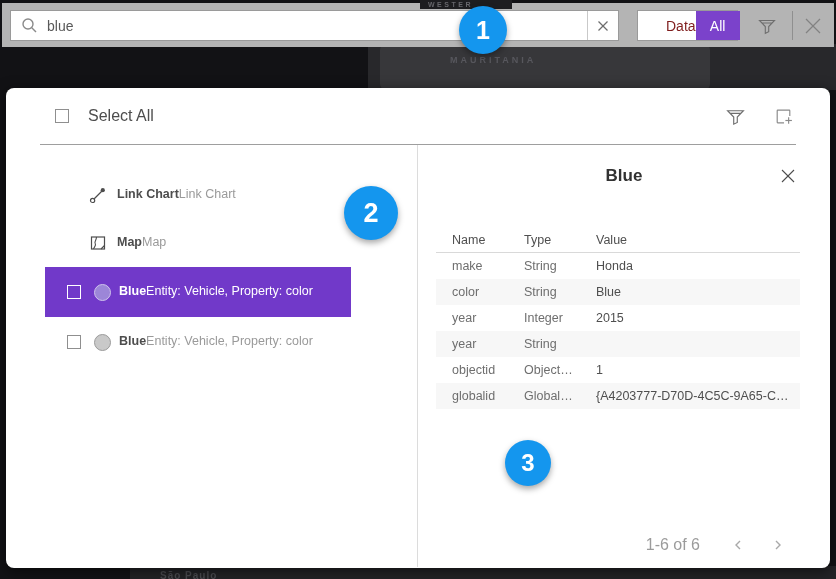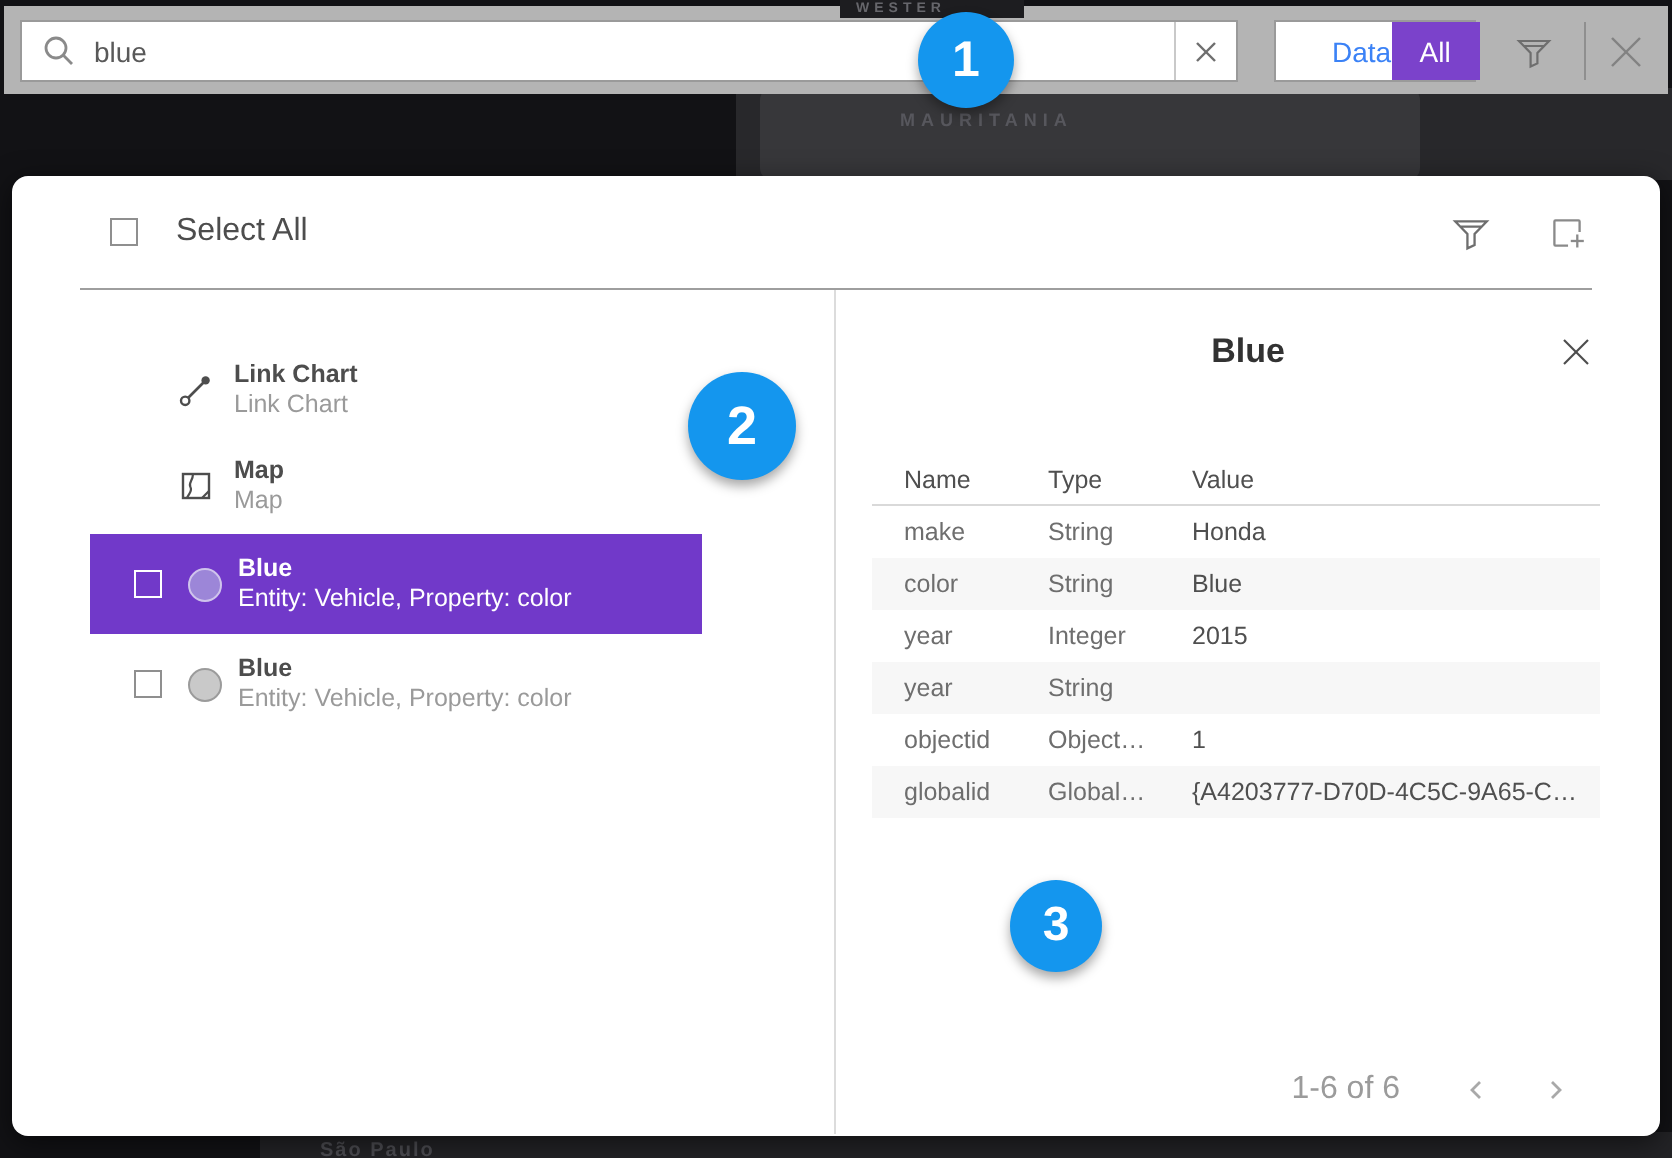--- a/index.html
+++ b/index.html
@@ -20,21 +20,21 @@
   .map-bottom-label { position:absolute; left:160px; top:570px; font-size:10px; font-weight:bold; letter-spacing:1px; color:#4c4c51; z-index:2; }
 
   
   .topbar { position:absolute; left:2px; top:3px; width:832px; height:44px; background:#b4b4b4; z-index:10; }
   .search-box { position:absolute; left:8px; top:7px; width:609px; height:31px; background:#fff; border:1px solid #9a9a9a; display:flex; align-items:center; }
   .search-box .mag { margin-left:10px; flex:0 0 auto; display:flex; }
   .search-box input { flex:1; border:none; outline:none; font-family:inherit; font-size:14px; color:#595959; padding:0 6px 0 9px; background:transparent; min-width:0; }
   .clear-seg { flex:0 0 31px; height:100%; border-left:1px solid #c9c9c9; display:flex; align-items:center; justify-content:center; cursor:pointer; }
   .toggle-box { position:absolute; left:635px; top:7px; width:101px; height:31px; background:#fff; border:1px solid #9a9a9a; display:flex; }
   .toggle-seg { display:flex; align-items:center; justify-content:center; font-size:14px; cursor:pointer; }
-  .toggle-data { flex:1; color:#3b82f6;padding-left:28px; }
+  .toggle-data { flex:1; color:#7f1d1d;padding-left:28px; }
   .toggle-all { flex:0 0 44px; background:#7b42cb; color:#fff; }
   .tb-filter { position:absolute; left:749px; top:7px; width:31px; height:31px; display:flex; align-items:center; justify-content:center; cursor:pointer; }
   .tb-div { position:absolute; left:790px; top:8px; width:1px; height:29px; background:#8f8f8f; }
   .tb-close { position:absolute; left:794px; top:7px; width:34px; height:31px; display:flex; align-items:center; justify-content:center; cursor:pointer; }
 
   
   .panel { position:absolute; left:6px; top:88px; width:824px; height:480px; background:#fff; border-radius:8px; box-shadow:0 3px 14px rgba(0,0,0,.55); z-index:9; }
   .panel-header { height:57px; margin:0 34px; border-bottom:1px solid #9e9e9e; display:flex; align-items:center; }
   .checkbox { width:14px; height:14px; border:1px solid #8f8f8f; background:#fff; flex:0 0 auto; cursor:pointer; }
   .select-all-label { margin-left:19px; font-size:16px; color:#4d4d4d; }
@@ -47,21 +47,21 @@
   .left-col { width:412px; border-right:1px solid #dcdcdc; padding-top:26px; }
   .list { padding-left:39px; }
   .list-item { width:306px; display:flex; align-items:center; cursor:pointer; }
   .app-item { height:48px; padding-left:43px; }
   .app-item .app-icon { width:20px; height:20px; margin-right:9px; display:flex; align-items:center; justify-content:center; flex:0 0 auto; }
   .entity-item { height:50px; padding-left:22px; }
   .entity-item .checkbox { margin-right:13px; }
   .entity-dot { width:17px; height:17px; border-radius:50%; margin-right:8px; flex:0 0 auto; }
   .dot-gray { background:#c9c9c9; border:1.5px solid #9b9b9b; }
   .dot-purple { background:#9c86d8; border:1.5px solid #cfc3ec; }
-  .item-text { display:flex; flex-direction:column; line-height:1.22; }
+  .item-text { display:flex; flex-direction:row; line-height:1.22; }
   .item-title { font-size:12.5px; font-weight:700; color:#4d4d4d; }
   .item-sub { font-size:12.5px; color:#9a9a9a; }
   .app-item .item-title { font-weight:600; }
   .entity-item.selected { background:#7139c9; }
   .entity-item.selected .checkbox { border-color:#fff; background:transparent; }
   .entity-item.selected .item-title,
   .entity-item.selected .item-sub { color:#fff; }
 
   .right-col { flex:1; position:relative; }
   .detail-title { margin-top:21px; text-align:center; font-size:17px; font-weight:600; color:#323232; }

